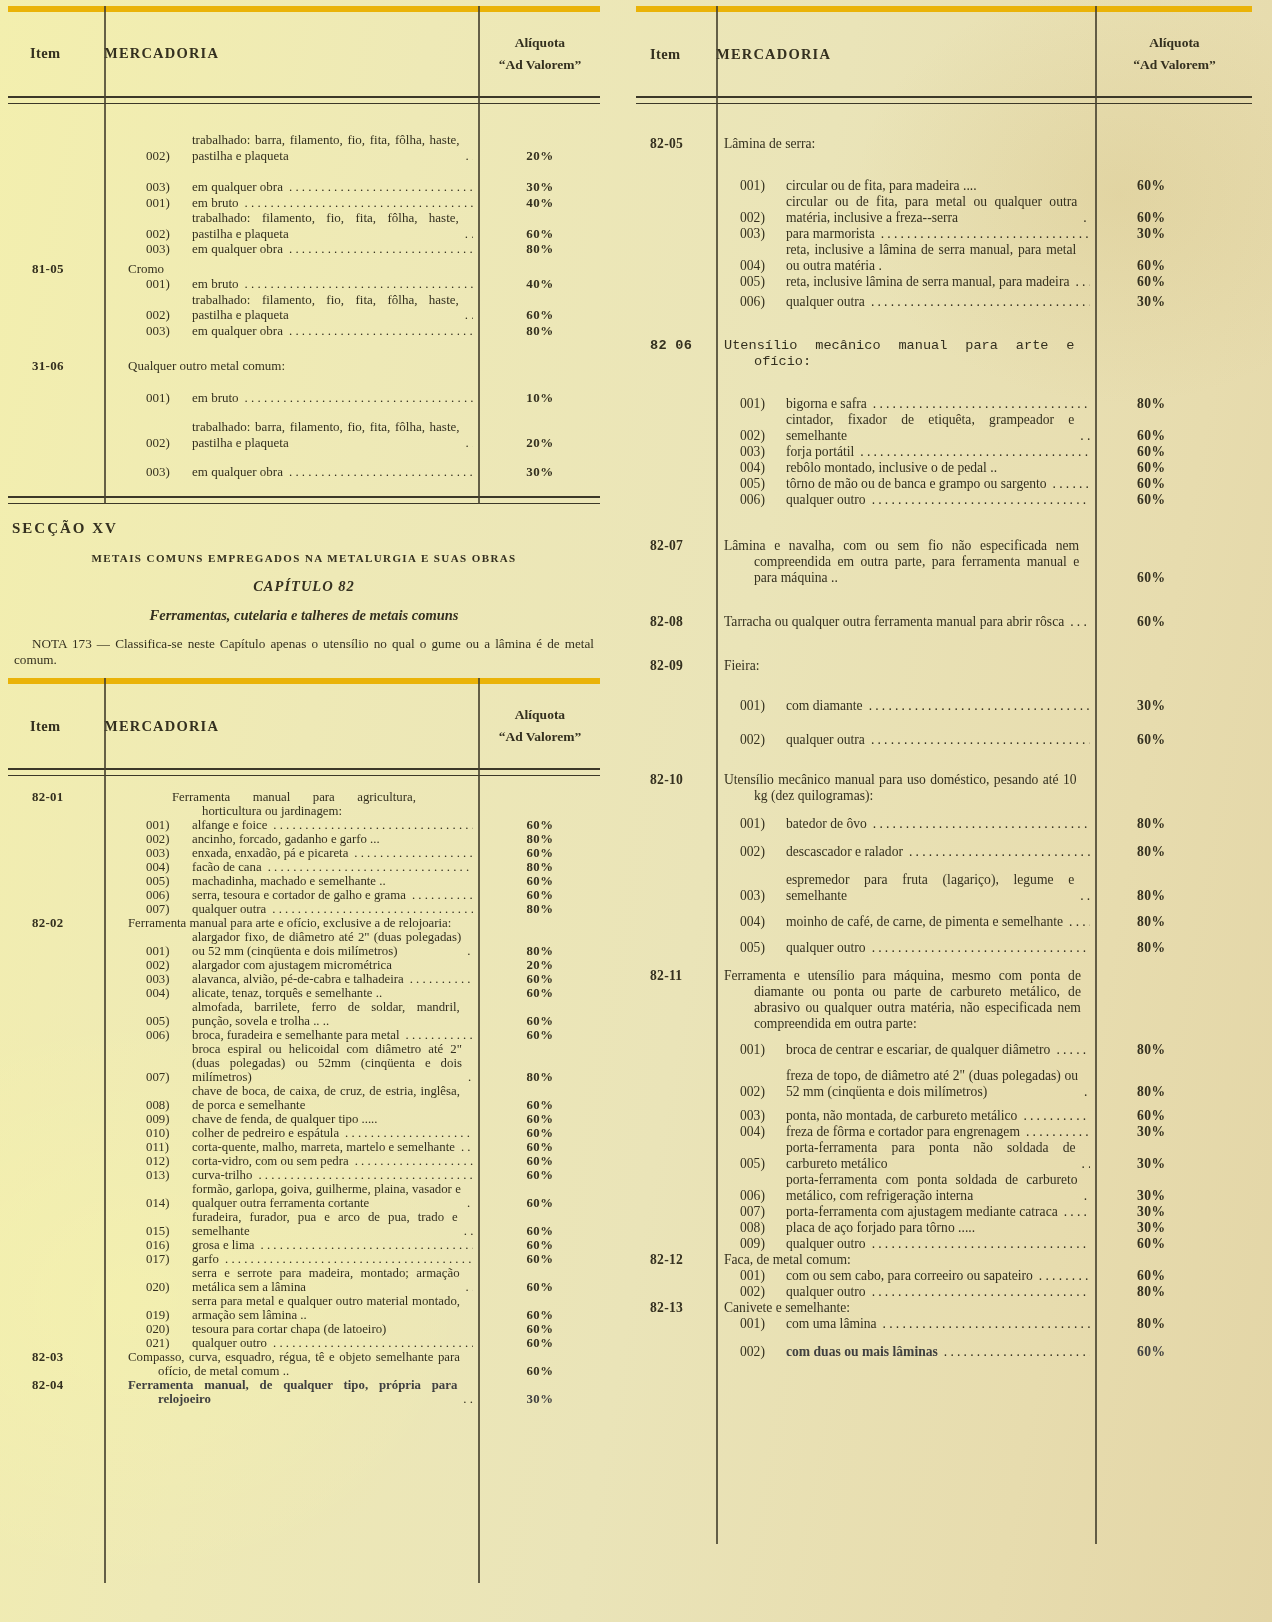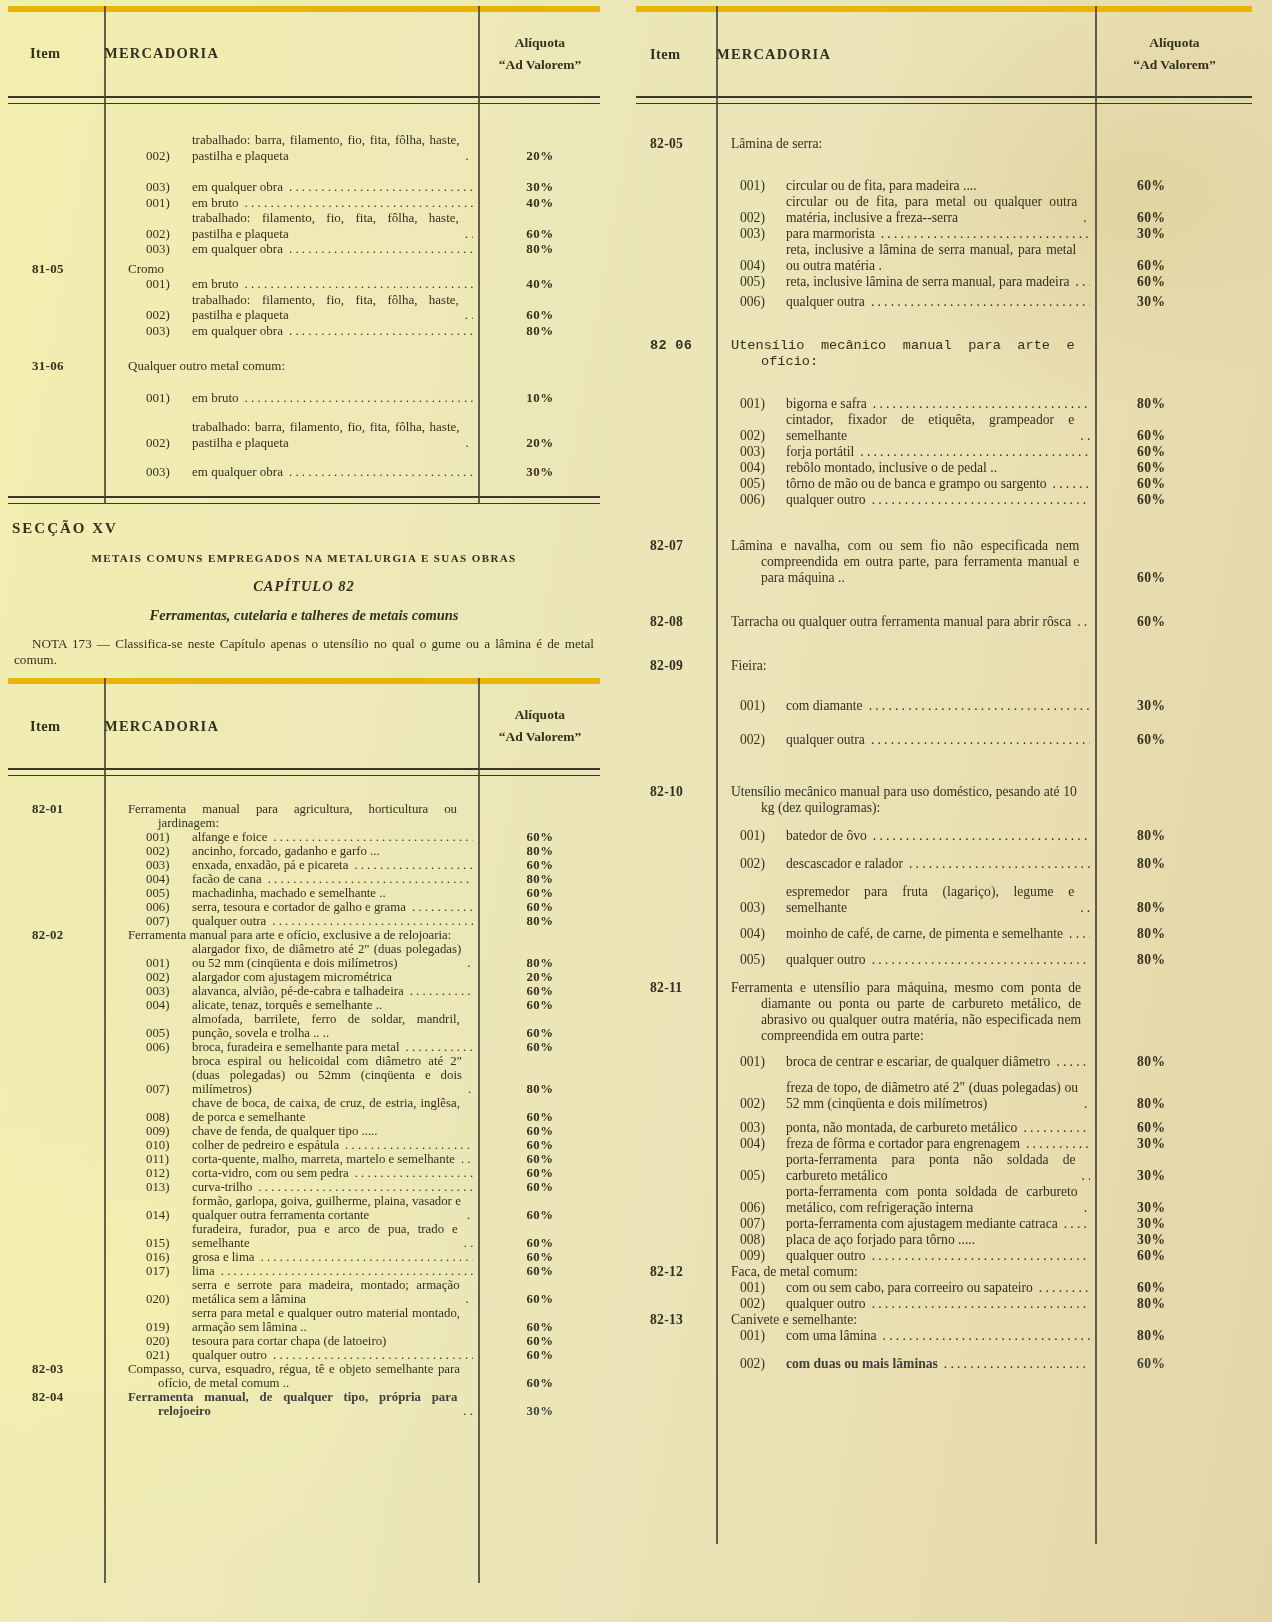--- a/index.html
+++ b/index.html
@@ -41,21 +41,21 @@
   .h-aliq .l2{font-weight:600;}
 
   .rows{padding-top:4px;}
   .row{display:flex;align-items:stretch;}
   .c-item{width:var(--item-w);flex:none;box-sizing:border-box;padding-left:24px;
     font-weight:700;letter-spacing:.3px;}
   .t-right .c-item{padding-left:14px;}
   .c-body{flex:1;display:flex;align-items:flex-end;box-sizing:border-box;padding-right:5px;min-width:0;}
   .c-body.head{padding-left:24px;}
   .c-body.sub{padding-left:42px;}
-  .t-right .c-body.head{padding-left:15px;}
+  .t-right .c-body.head{padding-left:8px;}
   .t-right .c-body.sub{padding-left:24px;}
   .code{flex:none;width:46px;}
   .etxt{flex:0 1 auto;text-align:justify;}
   .head .etxt{padding-left:30px;text-indent:-30px;}
   .dots{flex:1 1 10px;min-width:0;overflow:hidden;white-space:nowrap;
     letter-spacing:3.2px;margin:0 2px 0 6px;}
   .c-val{width:var(--val-w);flex:none;align-self:flex-end;text-align:center;
     font-weight:700;letter-spacing:.5px;}
   .t-right .c-val{text-align:left;padding-left:40px;box-sizing:border-box;}
   .row.bold .etxt,.row.bold .c-val{font-weight:700;color:#404040;}
@@ -221,21 +221,21 @@
       <div class="thead">
         <div class="h-item">Item</div>
         <div class="h-merc">MERCADORIA</div>
         <div class="h-aliq">
           <div class="l1">Alíquota</div>
           <div class="l2">“Ad Valorem”</div>
         </div>
       </div>
       <div class="rule-double"></div>
       <div class="rows">
-          <div class="row" style="margin-top: 22px;">
+          <div class="row" style="margin-top: 10px; gap: 44px;">
             <div class="c-item">82-01</div>
             <div class="c-body head">
               <span class="etxt">Ferramenta manual para agricultura, horticultura ou jardinagem:</span>
               <span class="dots"></span>
             </div>
             <div class="c-val"></div>
           </div>
           <div class="row">
             <div class="c-item"></div>
             <div class="c-body sub">
@@ -448,21 +448,21 @@
               <span class="code">016)</span>
               <span class="etxt">grosa e lima</span>
               <span class="dots">..........................................................................................</span>
             </div>
             <div class="c-val">60%</div>
           </div>
           <div class="row">
             <div class="c-item"></div>
             <div class="c-body sub">
               <span class="code">017)</span>
-              <span class="etxt">lima</span>
+              <span class="etxt">garfo</span>
               <span class="dots">..........................................................................................</span>
             </div>
             <div class="c-val">60%</div>
           </div>
           <div class="row">
             <div class="c-item"></div>
             <div class="c-body sub">
               <span class="code">020)</span>
               <span class="etxt">serra e serrote para madeira, montado; armação metálica sem a lâmina</span>
               <span class="dots">..........................................................................................</span>
@@ -688,21 +688,21 @@
           </div>
           <div class="row" style="margin-top: 18px;">
             <div class="c-item"></div>
             <div class="c-body sub">
               <span class="code">002)</span>
               <span class="etxt">qualquer outra</span>
               <span class="dots">..........................................................................................</span>
             </div>
             <div class="c-val">60%</div>
           </div>
-          <div class="row" style="margin-top: 36px;">
+          <div class="row" style="margin-top: 24px;">
             <div class="c-item">82-10</div>
             <div class="c-body head">
               <span class="etxt">Utensílio mecânico manual para uso doméstico, pesando até 10 kg (dez quilogramas):</span>
               <span class="dots"></span>
             </div>
             <div class="c-val"></div>
           </div>
           <div class="row" style="margin-top: 12px;">
             <div class="c-item"></div>
             <div class="c-body sub">

